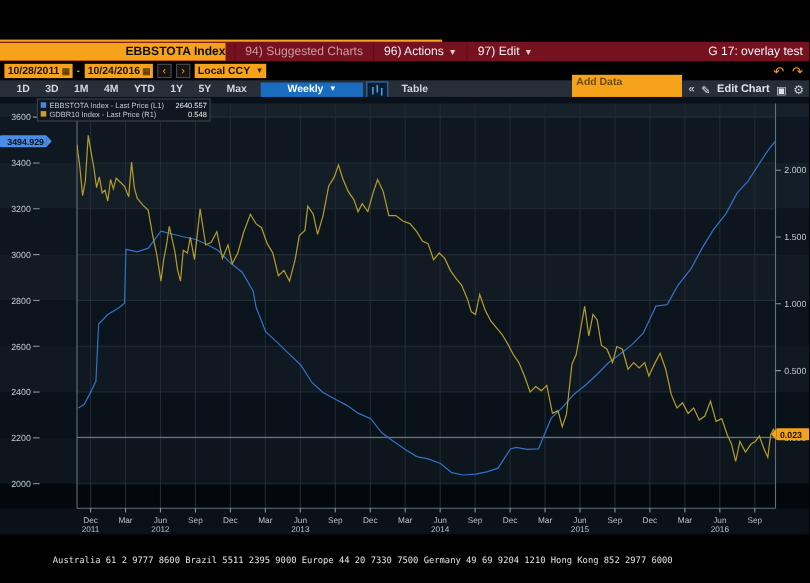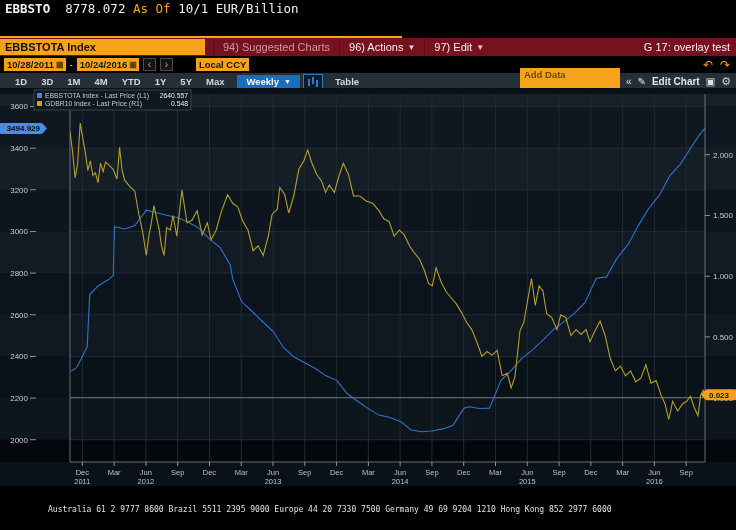--- a/index.html
+++ b/index.html
@@ -13,48 +13,48 @@
   .row1{position:absolute;left:0;top:0;width:736px;height:17px;display:flex;align-items:center;
         color:#f2f2f2;font-size:12.5px;padding-left:5px;box-sizing:border-box;white-space:pre;}
   .row1 .tick{font-weight:bold;}
   .row1 .asof{color:var(--amber);}
   
   .row2{position:absolute;left:0;top:17px;width:736px;height:19px;display:flex;align-items:center;
         color:var(--cyan);font-size:12.5px;padding-left:5px;box-sizing:border-box;letter-spacing:.5px;}
   .tabline{position:absolute;left:0;top:36px;width:402px;height:2px;background:var(--amber);z-index:3;}
   
   .row3{position:absolute;left:0;top:38px;width:736px;height:18px;background:var(--red);
-        display:flex;align-items:center;font-family:"Liberation Sans",sans-serif;font-size:11px;}
+        display:flex;align-items:center;font-family:"Liberation Sans",sans-serif;font-size:11px;text-align:right;}
   .secbox{background:var(--amber);color:#101010;height:16px;line-height:16px;width:200px;
           padding-left:5px;margin-right:8px;font-weight:bold;}
   .rbtn{color:#efefef;padding:0 9px;height:100%;display:flex;align-items:center;gap:4px;
         border-left:1px solid rgba(0,0,0,.25);}
   .rbtn.dim{color:#c99ba0;}
   .rarrow{color:#e8c8c8;font-size:8px;}
   .gtag{margin-left:auto;color:#f4f4f4;padding-right:6px;}
   
   .row4{position:absolute;left:0;top:56px;width:736px;height:17px;background:#000;
         display:flex;align-items:center;gap:4px;padding-left:4px;box-sizing:border-box;
         font-family:"Liberation Sans",sans-serif;font-size:9.5px;}
   .datebox{background:var(--amber);color:#141414;height:13px;line-height:13px;padding:0 2px 0 3px;
            font-weight:bold;display:flex;align-items:center;gap:2px;}
   .cal{color:#5a3c00;font-size:8px;}
   .dash{color:#ddd;}
   .navbtn{width:13px;height:13px;background:#141414;border:1px solid #4a4a4a;color:var(--amber);
           display:flex;align-items:center;justify-content:center;font-size:10px;box-sizing:border-box;}
   .ccybox{background:var(--amber);color:#141414;height:13px;line-height:13px;padding:0 3px;
-          font-weight:bold;display:flex;gap:5px;margin-left:19px;flex-direction:column;}
+          font-weight:bold;display:flex;gap:5px;margin-left:0;}
   .ccybox .ddm{font-size:7px;color:#3a2800;}
   .undoredo{margin-left:auto;color:var(--amber);font-size:12px;display:flex;gap:7px;padding-right:6px;}
   
   .row5{position:absolute;left:0;top:73px;width:736px;height:17px;background:var(--tbar);
         display:flex;align-items:center;gap:0;font-family:"Liberation Sans",sans-serif;font-size:9.5px;
         color:#d2d9de;padding-left:8px;box-sizing:border-box;}
   .rng{padding:0 7px;font-weight:bold;}
-  .periodbox{background:var(--bluebtn);color:#fff;height:14px;line-height:14px;padding:0 9px;
+  .periodbox{background:var(--bluebtn);color:#fff;height:14px;line-height:14px;padding:0 24px;
              margin-left:6px;font-weight:bold;display:flex;align-items:center;gap:5px;}
   .periodbox .ddm{font-size:7px;}
   .candlebox{height:14px;width:18px;margin-left:3px;border:1px solid #2f78c8;display:flex;
              align-items:center;justify-content:center;background:#0d1d30;}
   .tbl{padding:0 12px;font-weight:bold;}
   .rtools{margin-left:auto;display:flex;align-items:center;gap:6px;padding-right:5px;}
   .adddata{background:var(--amber);color:#6b4a05;width:96px;height:27px;line-height:13px;
            padding-left:4px;font-weight:bold;}
   .itool{color:#dfe4e8;font-size:10px;}
   .gear{color:#c2cad0;font-size:11px;}
@@ -63,21 +63,20 @@
   
   .footer{position:absolute;left:0;top:486px;width:736px;height:44px;color:#e2e2e2;
           font-size:8px;line-height:8.5px;white-space:pre;padding-top:3px;box-sizing:border-box;}
   .fl1{padding-left:48px;}
 </style>
 </head>
 <body>
 
 <div id="term">
 
-  <div class="row1"><span class="tick">EBBSTO</span><span>  </span><span>8778.072</span><span> </span><span class="asof">As Of</span><span> </span><span>10/1</span><span> </span><span>EUR/Billion</span></div>
 
   <div class="tabline"></div>
 
   <div class="row3">
     <div class="secbox">EBBSTOTA Index</div>
     <div class="rbtn dim">
         <span>94) Suggested Charts</span>
       </div>
     <div class="rbtn">
         <span>96) Actions</span>

